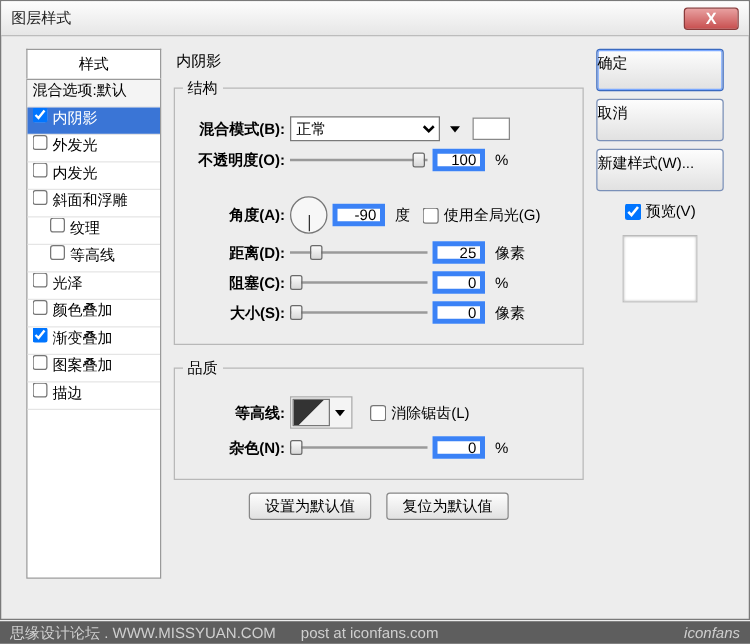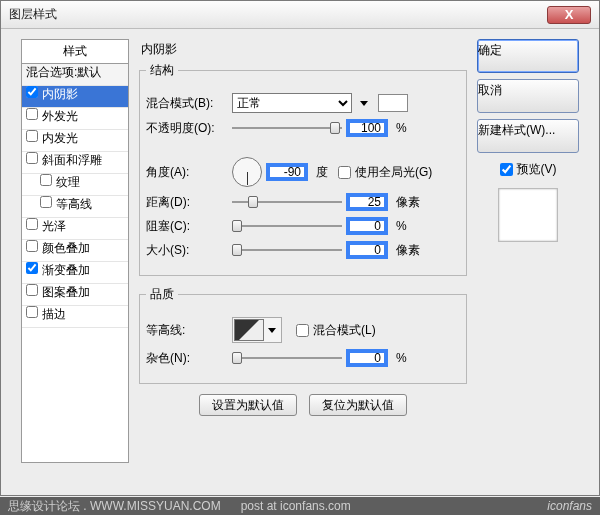--- a/index.html
+++ b/index.html
@@ -21,21 +21,21 @@
   .row input[type=checkbox] { width: 12px; height: 12px; }
   .row .lbl { flex: 1; white-space: nowrap; overflow: hidden; }
   .indent { padding-left: 18px; }
 
   
   .center { flex: 1; }
   .panel-title { margin: 2px 0 4px 4px; }
   fieldset { border: 1px solid #b8b8b8; margin: 4px 2px 10px 2px; padding: 8px 6px 10px 6px; }
   legend { padding: 0 4px; }
   .frow { display: flex; align-items: center; margin: 6px 0; gap: 4px; }
-  .flabel { width: 82px; text-align: left; }
+  .flabel { width: 82px; text-align: right; font-weight: bold; }
   select { width: 120px; height: 20px; background: #fff; border: 1px solid #7a7a7a; }
   .swatch { width: 30px; height: 18px; background: #fff; border: 1px solid #888; margin-left: 6px; }
   .dropdown-arrow { width:0; height:0; border-left:4px solid transparent; border-right:4px solid transparent; border-top:5px solid #000; margin-left:4px; }
   .slider { position: relative; width: 110px; height: 14px; }
   .track { position: absolute; top: 6px; left: 0; right: 0; height: 2px; background: #9a9a9a; }
   .thumb { position: absolute; top: 1px; width: 10px; height: 12px; background: linear-gradient(#fafafa,#d8d8d8); border: 1px solid #6a6a6a; border-radius: 2px; }
   .num { width: 42px; height: 18px; border: 4px solid #3b82f6; background: #fff; text-align: right; padding: 0 3px; }
   .unit { margin-left: 4px; }
   .angdial { width: 30px; height: 30px; border: 1px solid #777; border-radius: 50%; background: #f7f7f7; position: relative; }
   .angdial .hand { position: absolute; left: 50%; top: 50%; width: 1px; height: 13px; background: #333; transform-origin: top center; transform: rotate(0deg); }
@@ -190,21 +190,21 @@
       <fieldset>
         <legend>品质</legend>
 
         <div class="frow">
           <div class="flabel">等高线:</div>
           <span class="contour-wrap">
             <span class="contour"></span>
             <span class="dropdown-arrow" style="margin:0 4px"></span>
           </span>
           <input type="checkbox" style="margin-left: 10px;">
-          <span>混合模式(L)</span>
+          <span>消除锯齿(L)</span>
         </div>
 
         <div class="frow">
           <div class="flabel">杂色(N):</div>
           <div class="slider">
               <div class="track"></div>
               <div class="thumb" style="left:0"></div>
             </div>
           <input class="num" value="0" style="">
           <span class="unit">%</span>

